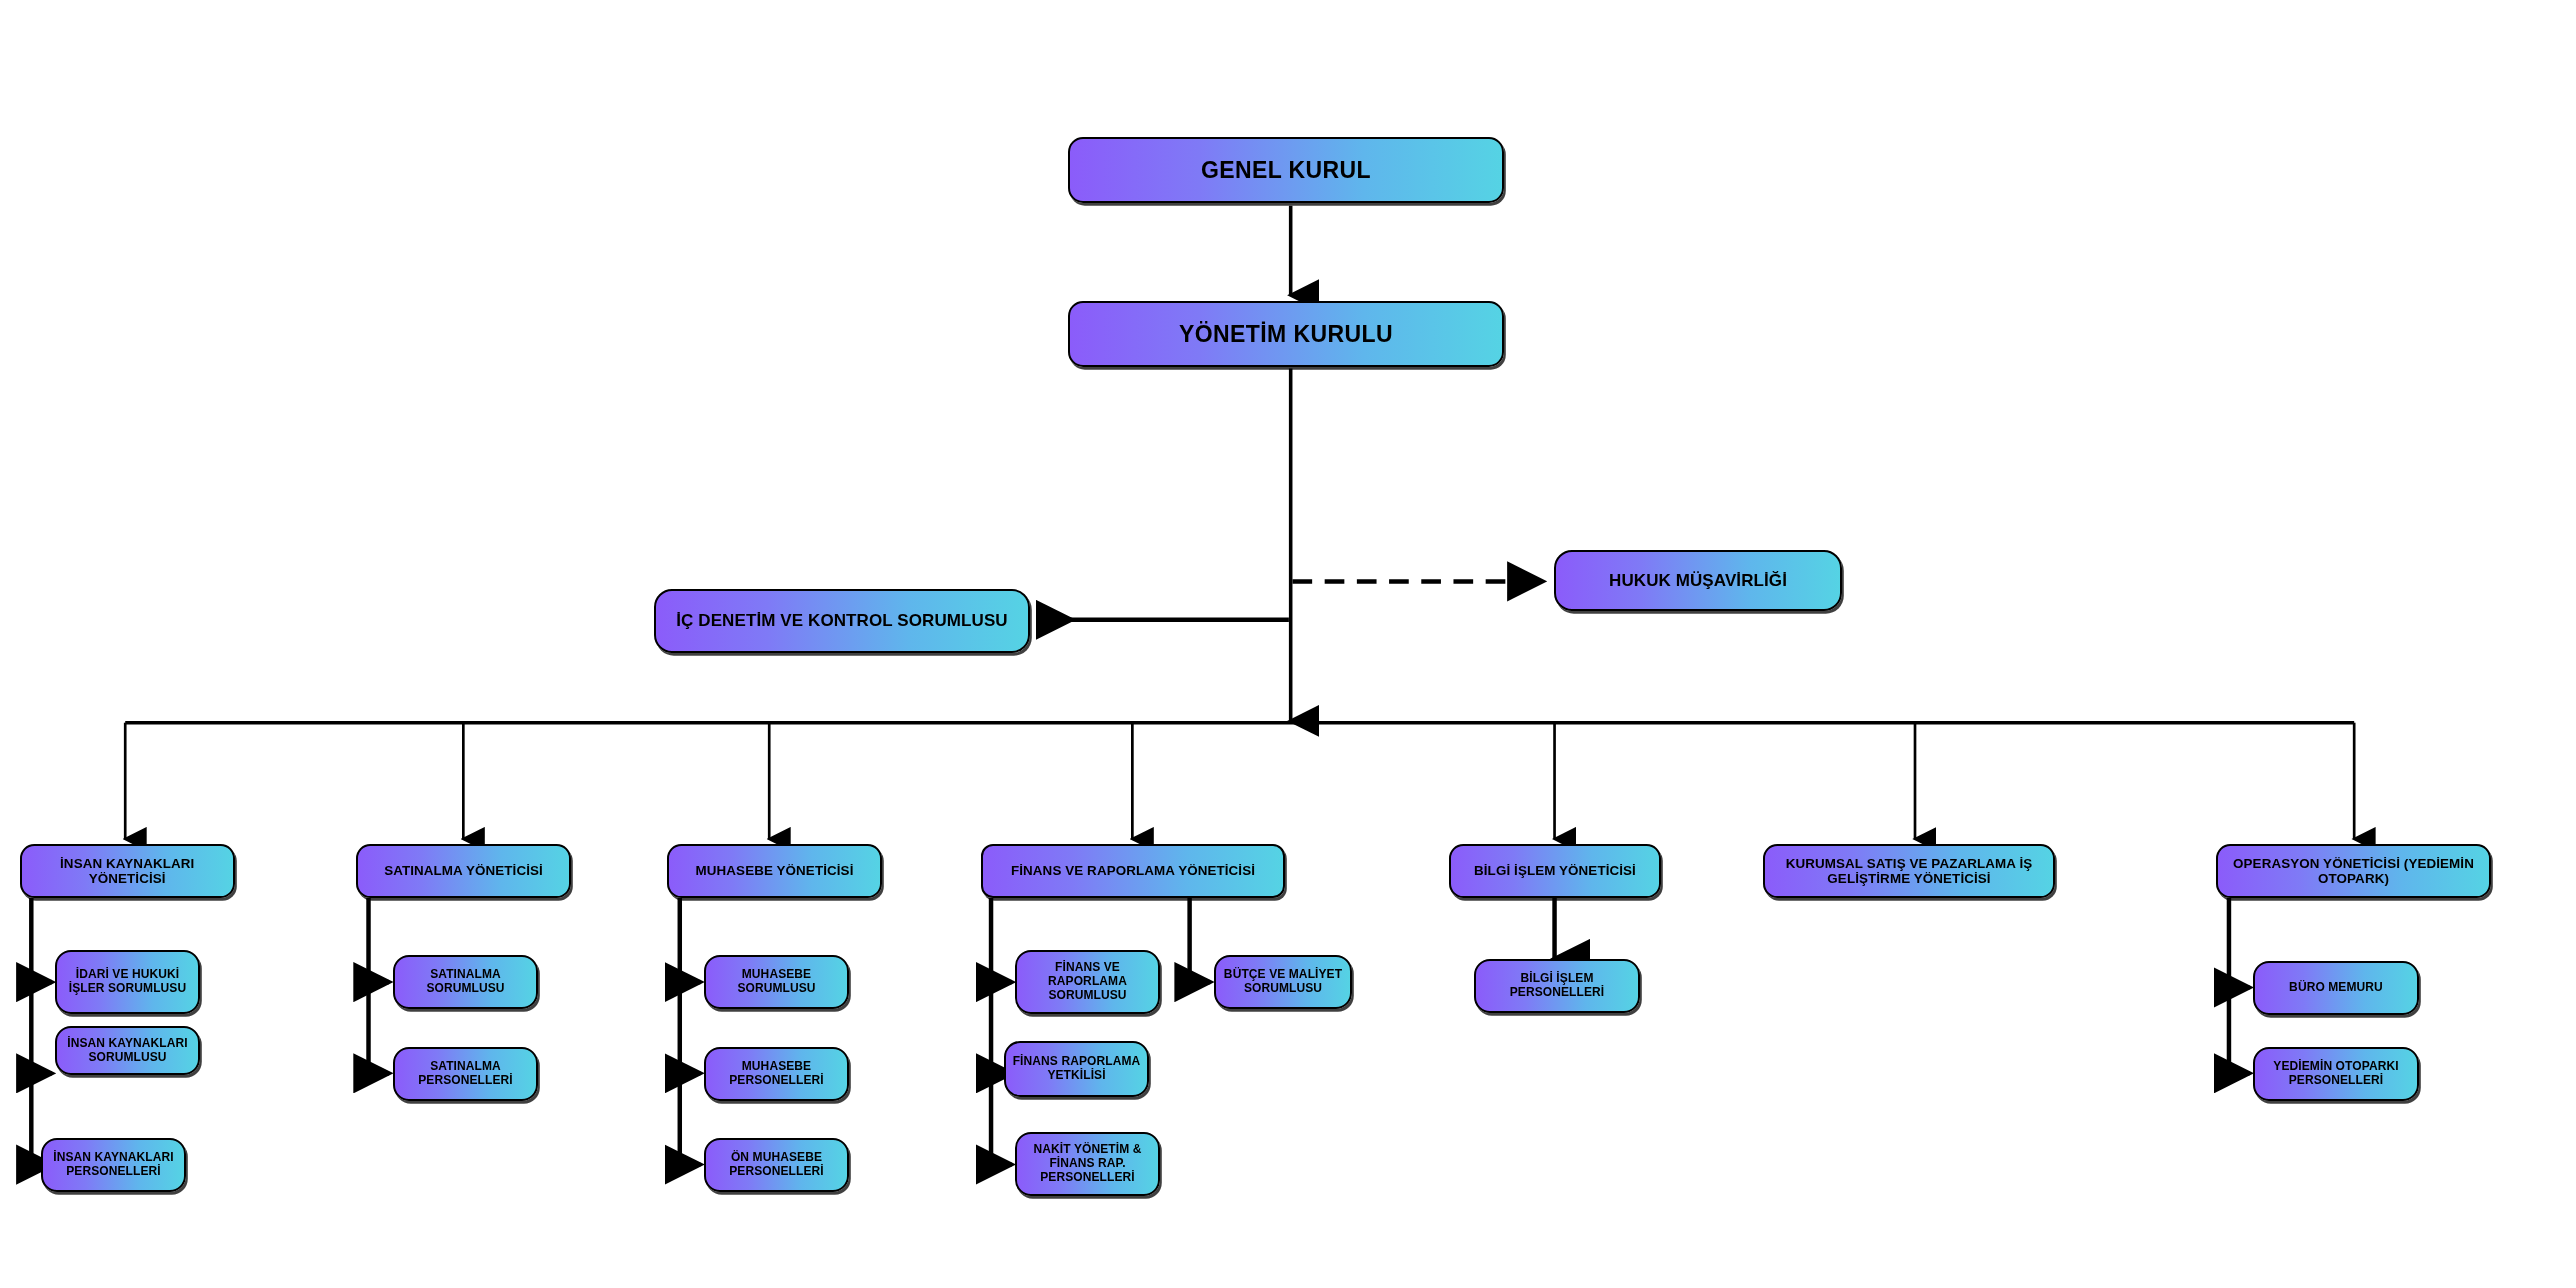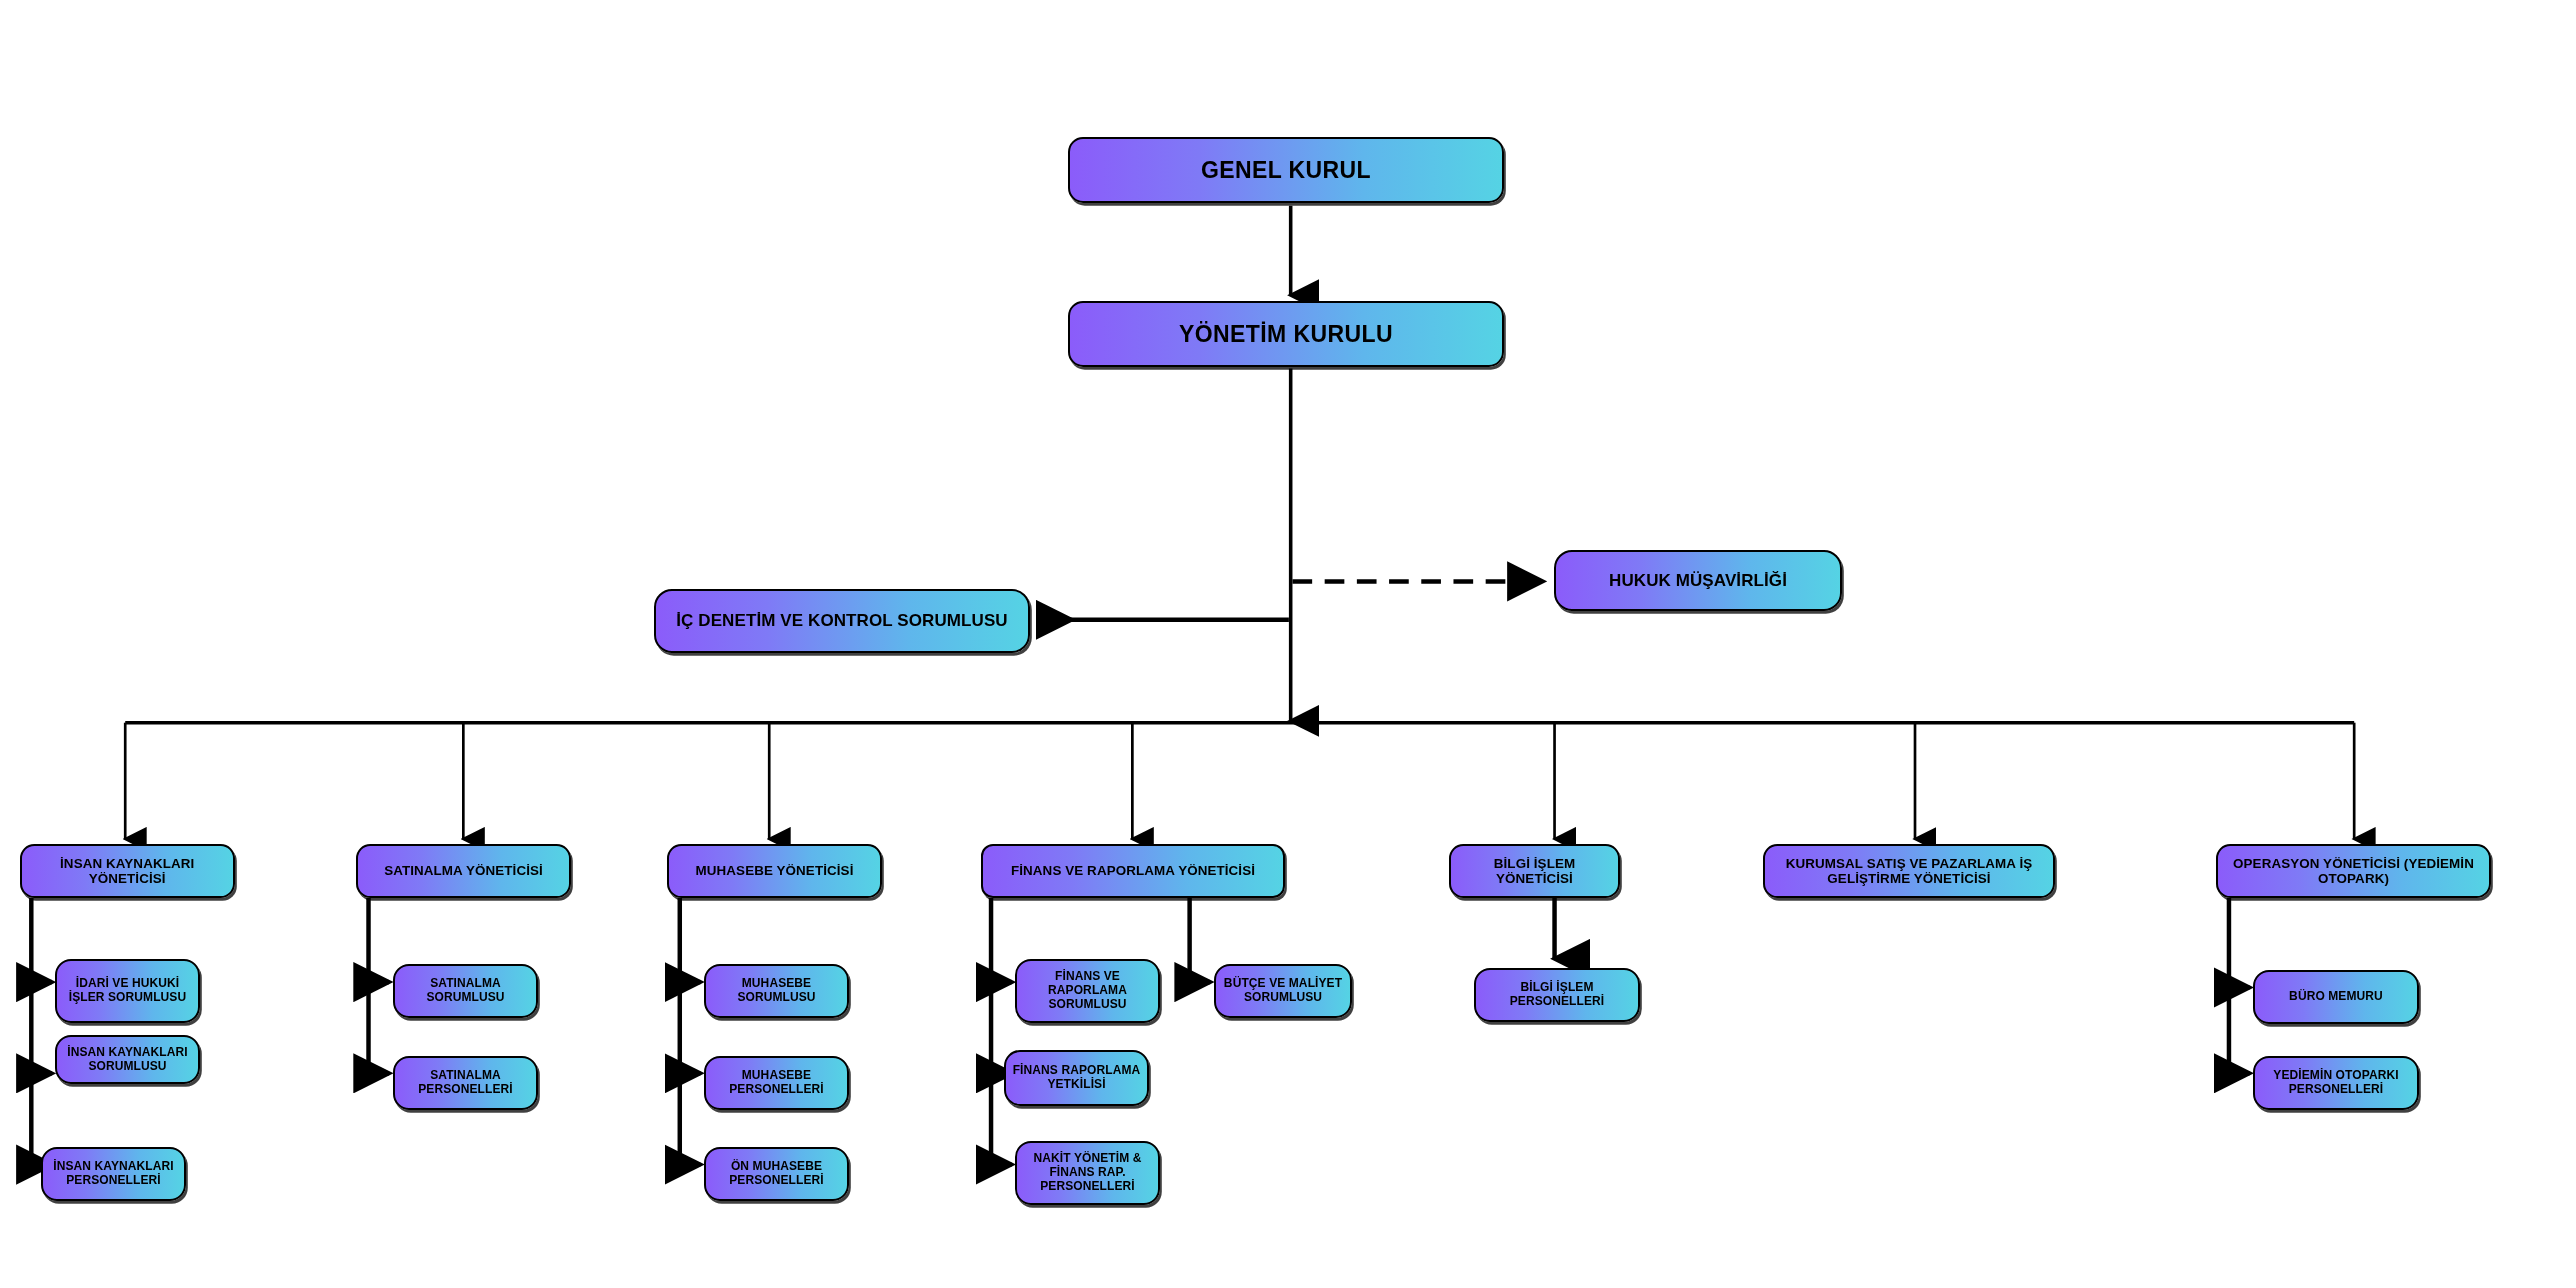--- a/index.html
+++ b/index.html
@@ -53,21 +53,20 @@
     border-radius: 18px;
     font-size: 17px;
   }
   .lvl-mgr {
     border-radius: 14.3px;
     font-size: 13.4px;
   }
   .lvl-sub {
     border-radius: 16px;
     font-size: 12px;
-    margin-top: 9px;
   }
 </style>
 </head>
 <body>
 
 <div id="canvas">
 
   <svg id="wires" viewBox="0 0 2880 1440" xmlns="http://www.w3.org/2000/svg">
     <defs>
       <marker id="ah-down" markerWidth="9" markerHeight="9" refX="4.5" refY="8" orient="auto" markerUnits="strokeWidth">
@@ -153,21 +152,21 @@
   </div>
 
   <div class="node lvl-mgr" style="left:667px; top:844px; width:215px; height:54px;">
     <span>MUHASEBE YÖNETİCİSİ</span>
   </div>
 
   <div class="node lvl-mgr" style="left:981px; top:844px; width:304px; height:54px;border-radius:12px;">
     <span>FİNANS VE RAPORLAMA YÖNETİCİSİ</span>
   </div>
 
-  <div class="node lvl-mgr" style="left:1449px; top:844px; width:171px; height:54px;">
+  <div class="node lvl-mgr" style="left:1449px; top:844px; width:212px; height:54px;">
     <span>BİLGİ İŞLEM YÖNETİCİSİ</span>
   </div>
 
   <div class="node lvl-mgr" style="left:1763px; top:844px; width:292px; height:54px;">
     <span>KURUMSAL SATIŞ VE PAZARLAMA İŞ GELİŞTİRME YÖNETİCİSİ</span>
   </div>
 
   <div class="node lvl-mgr" style="left:2216px; top:844px; width:275px; height:54px;">
     <span>OPERASYON YÖNETİCİSİ (YEDİEMİN OTOPARK)</span>
   </div>

